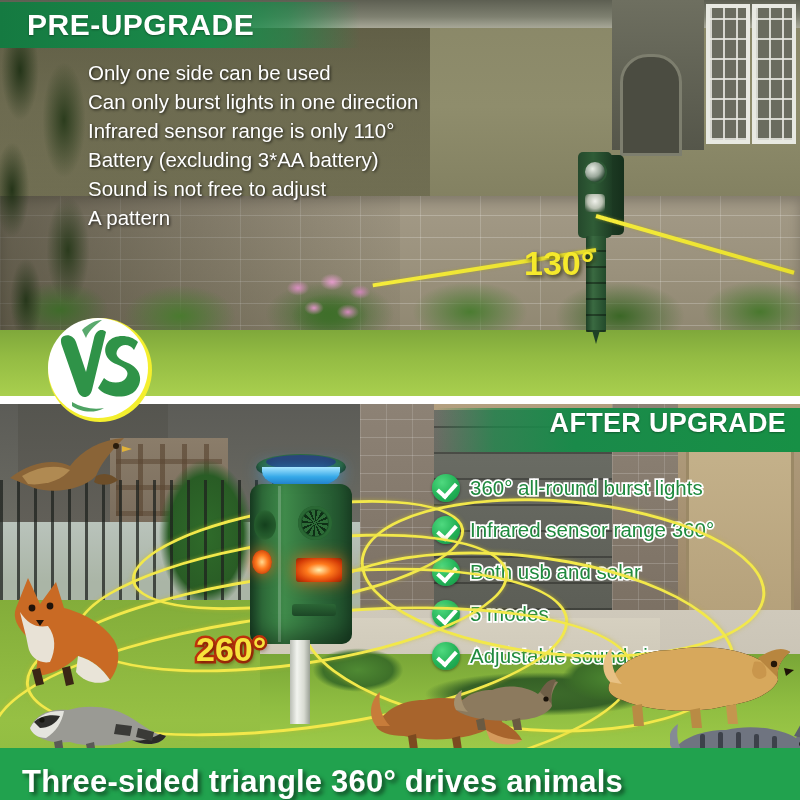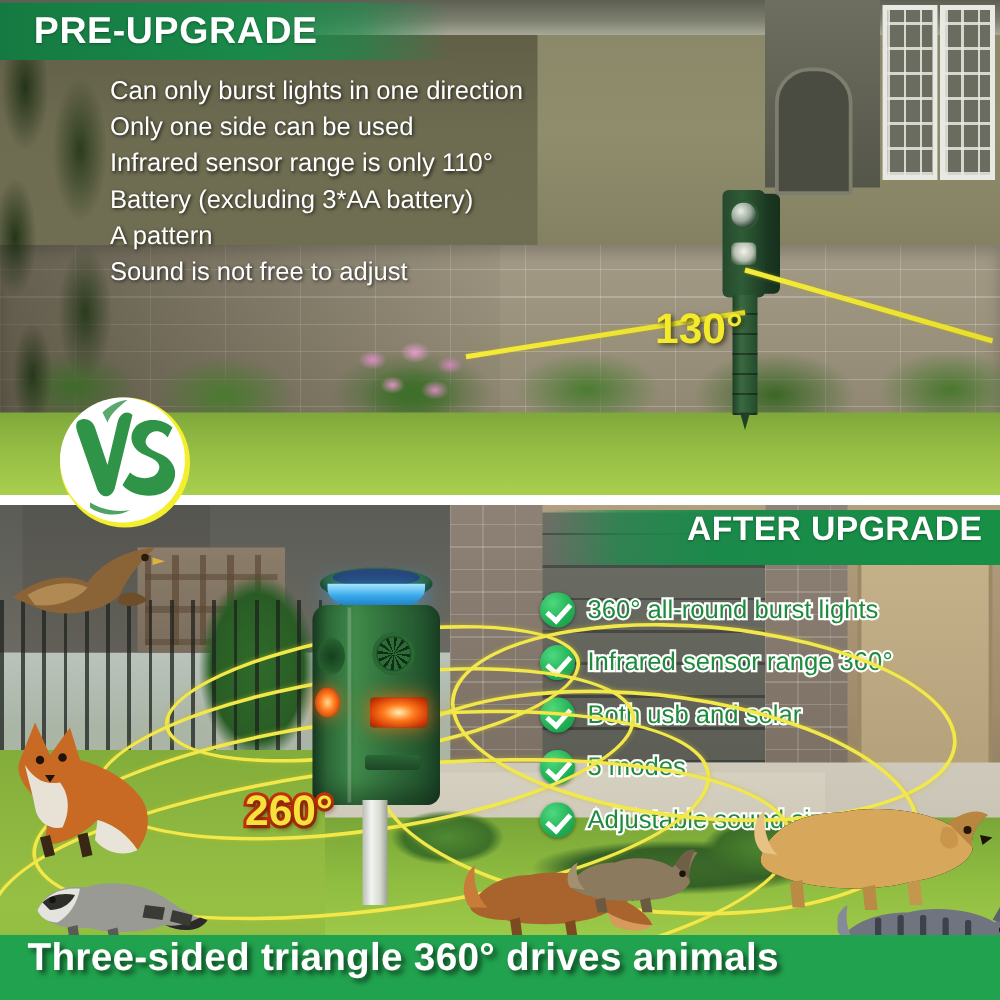--- a/index.html
+++ b/index.html
@@ -464,21 +464,21 @@
 
   
   .animal { position: absolute; z-index: 20; }
 
   
   .banner-bottom {
     position: absolute; left: 0; top: 748px;
     width: 800px; height: 52px;
     background: #21a24e;
     z-index: 35;
-    display: flex; align-items: flex-start;
+    display: flex; align-items: flex-end;
   }
   .banner-bottom .txt {
     margin-left: 22px;
     font-size: 31px; font-weight: bold;
     color: #ffffff;
     letter-spacing: .2px;
     text-shadow: 3px 3px 4px rgba(0,0,0,.55);
     white-space: nowrap;
   }
 </style>
@@ -514,26 +514,26 @@
 
     <div class="ray r1"></div>
     <div class="ray r2"></div>
     <div class="label-110">130°</div>
 
     <div class="banner-pre">
       <span class="txt">PRE-UPGRADE</span>
     </div>
 
     <div class="pre-list">
+      <div class="ln">Only one side can be used</div>
       <div class="ln">Can only burst lights in one direction</div>
-      <div class="ln">Only one side can be used</div>
       <div class="ln">Infrared sensor range is only 110°</div>
       <div class="ln">Battery (excluding 3*AA battery)</div>
+      <div class="ln">Sound is not free to adjust</div>
       <div class="ln">A pattern</div>
-      <div class="ln">Sound is not free to adjust</div>
     </div>
   </div>
 
   <div class="divider"></div>
 
   <div class="panel-bot">
     <div class="bg-sky-bot"></div>
     <div class="houses-far"></div>
     <div class="house-a"></div>
     <div class="house-b"></div>

